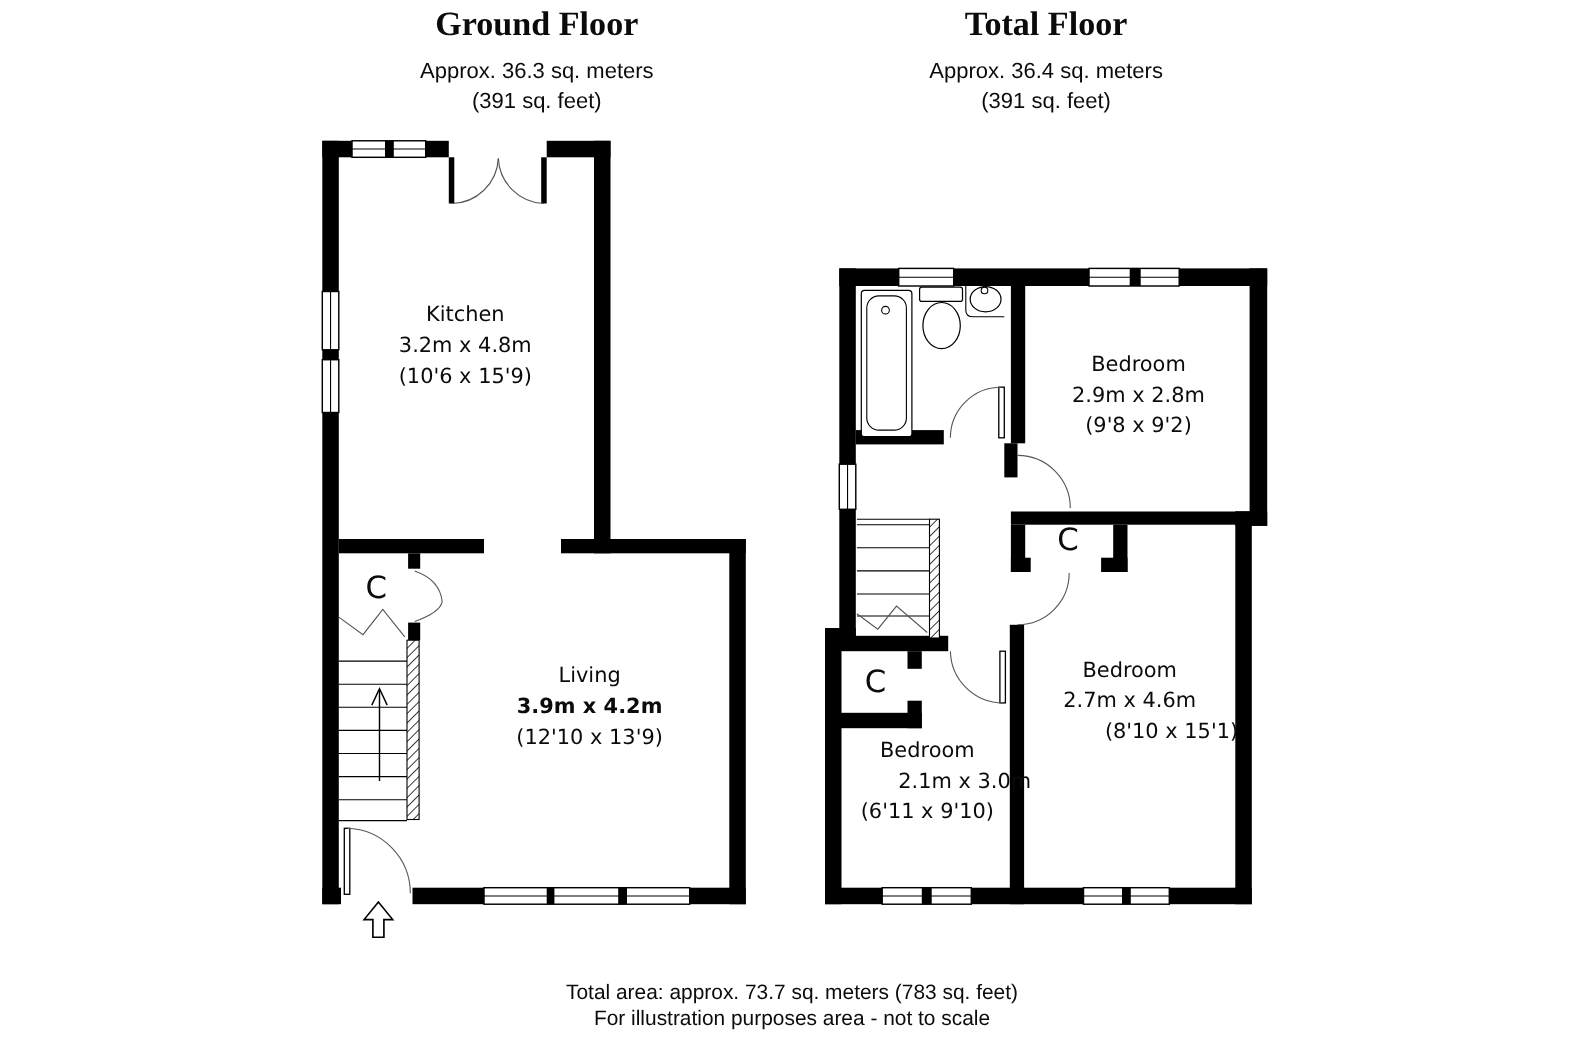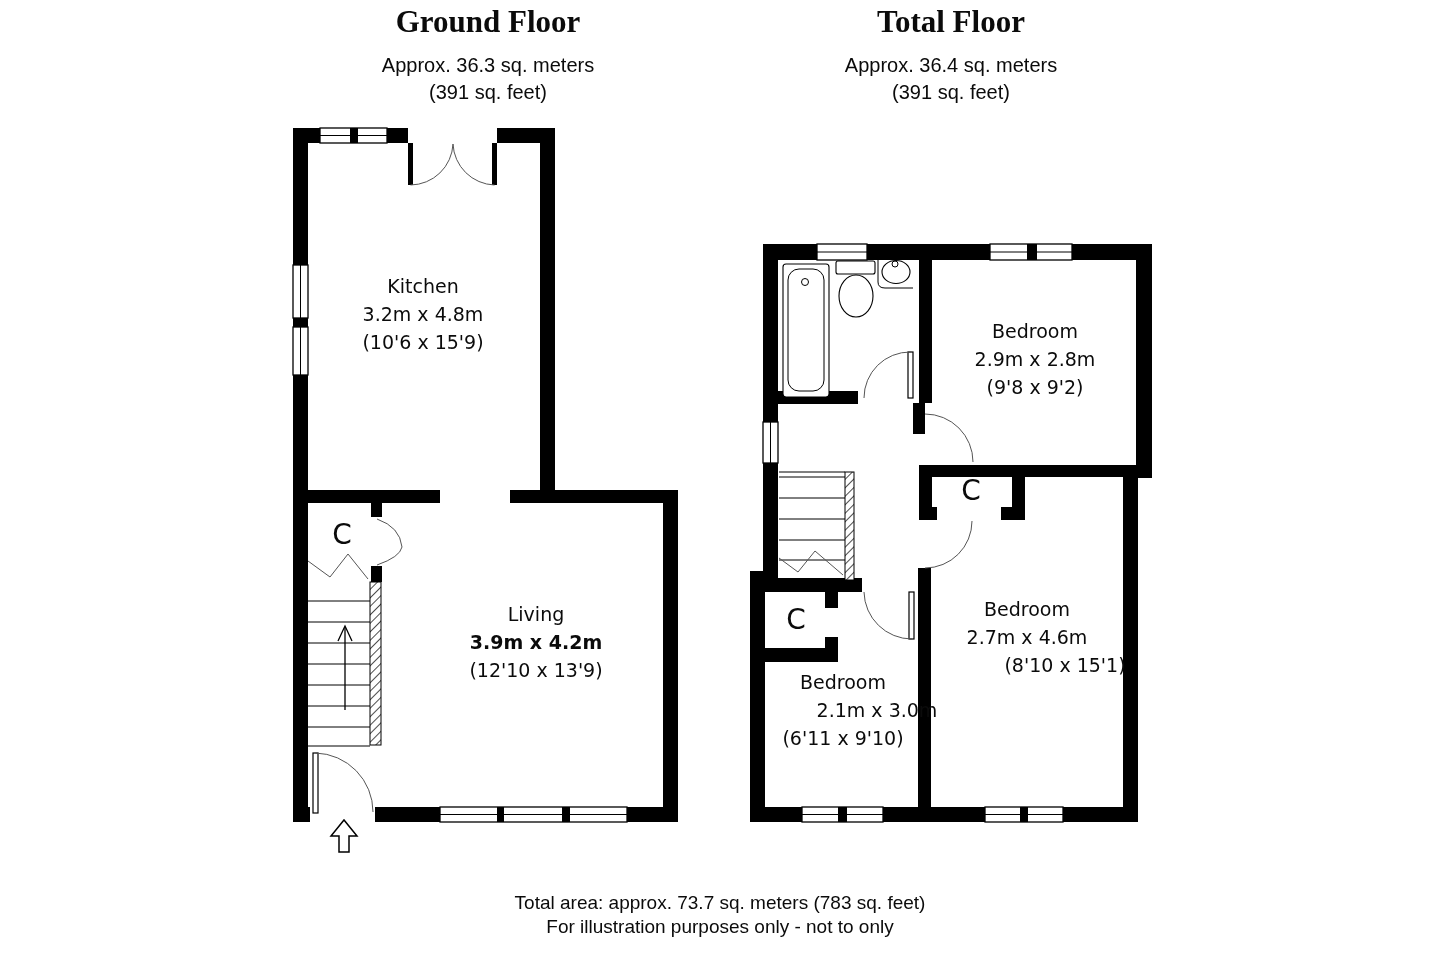--- a/index.html
+++ b/index.html
@@ -235,13 +235,13 @@
 <div class="lbl room-dim" style="left:1065px;top:656px;">(8'10 x 15'1)</div>
 
 <div class="lbl room-name" style="left:843px;top:673px;">Bedroom</div>
 <div class="lbl room-dim" style="left:845px;top:701px;margin-left:32px;">2.1m x 3.0m</div>
 <div class="lbl room-dim" style="left:843px;top:729px;">(6'11 x 9'10)</div>
 
 <div class="lbl closet-letter" style="left:971px;top:477px;">C</div>
 <div class="lbl closet-letter" style="left:796px;top:606px;">C</div>
 
 <div class="lbl footer-text" style="left:720px;top:892px;">Total area: approx. 73.7 sq. meters (783 sq. feet)</div>
-<div class="lbl footer-text" style="left:720px;top:916px;">For illustration purposes only - not to only</div>
+<div class="lbl footer-text" style="left:720px;top:916px;">For illustration purposes area - not to scale</div>
 
 </body></html>

